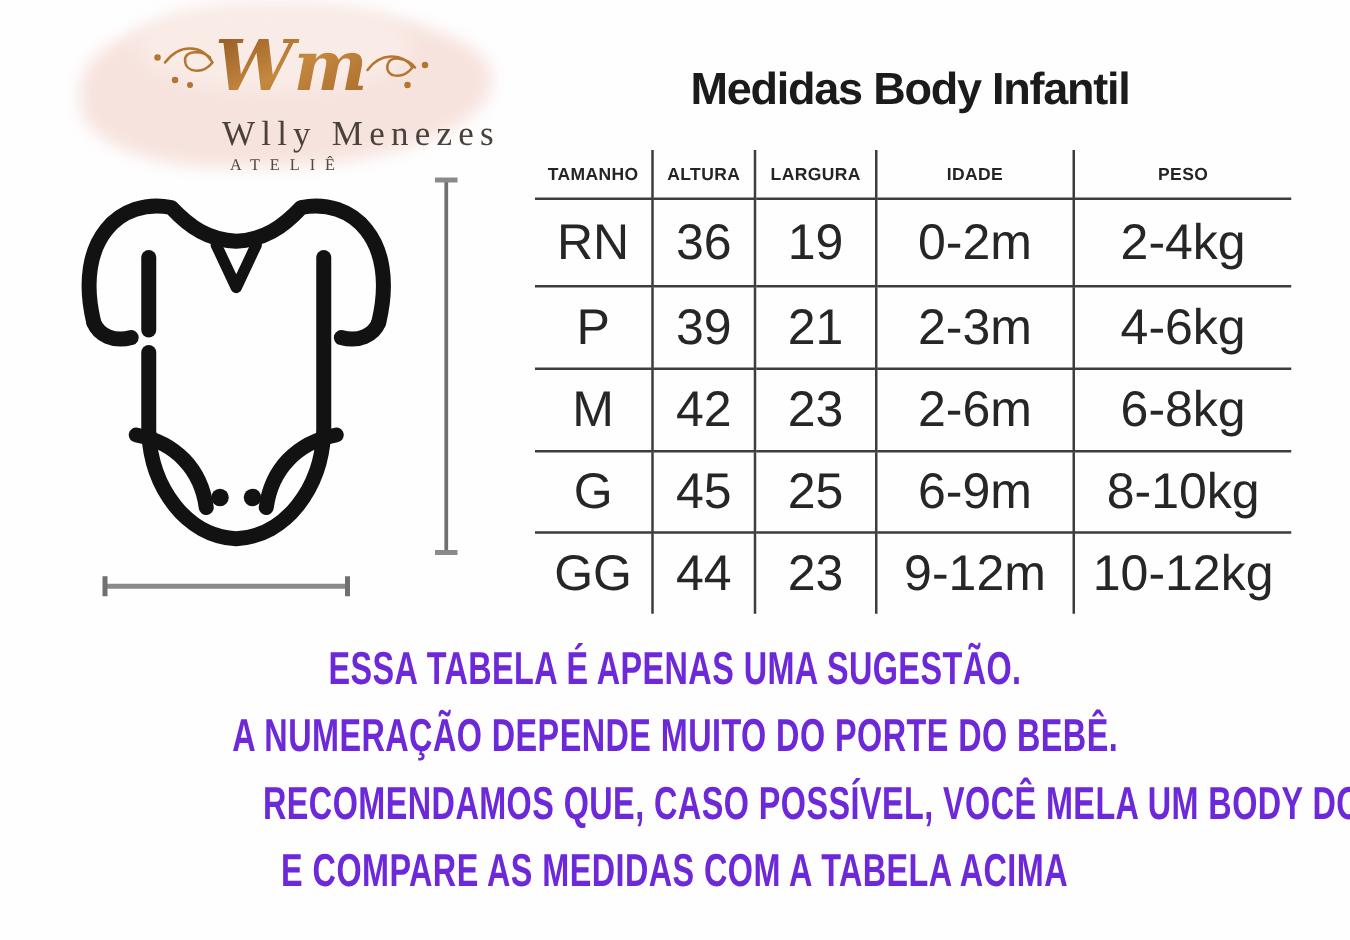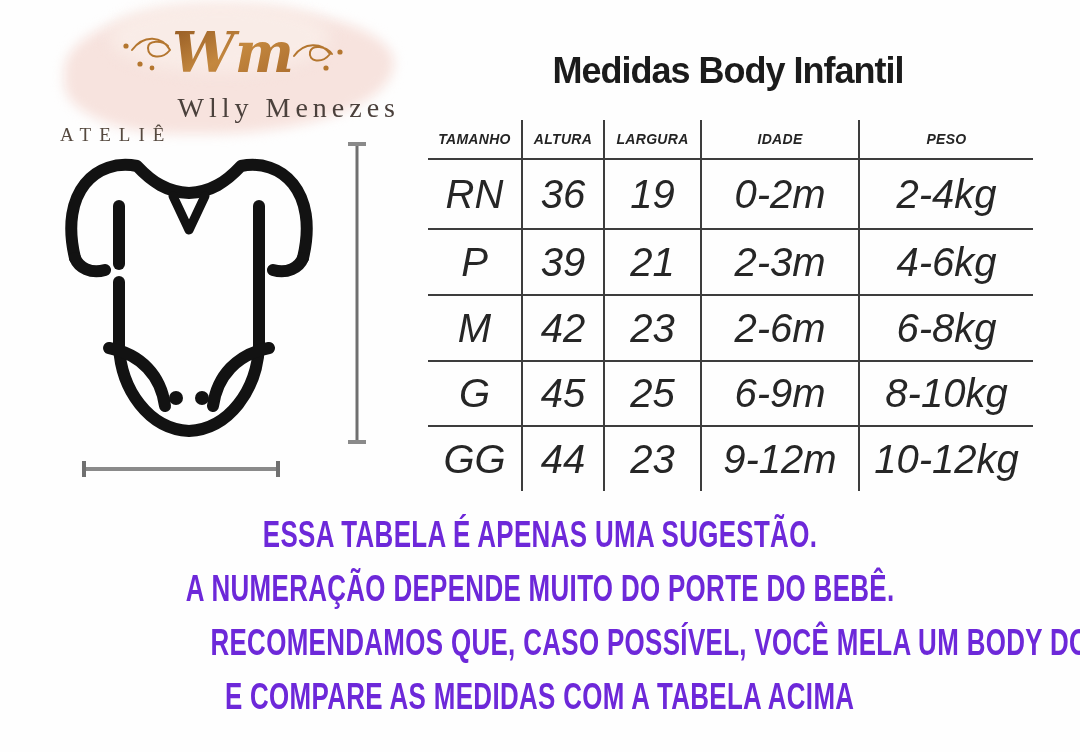--- a/index.html
+++ b/index.html
@@ -11,35 +11,35 @@
   
   .blob{position:absolute;left:64px;top:8px;width:330px;height:126px;
     background:#f7e3de;filter:blur(6px);
     border-radius:48% 52% 62% 38% / 55% 48% 62% 45%;}
   .blob2{position:absolute;left:110px;top:2px;width:220px;height:70px;
     background:#f9ece7;filter:blur(8px);border-radius:50%;}
   .monogram-wrap{position:absolute;left:118px;top:16px;width:230px;height:80px;}
   .logo-name{position:absolute;left:60px;top:92px;width:340px;text-align:right;
     font-family:"Liberation Serif","DejaVu Serif",serif;
     font-size:28px;letter-spacing:5px;color:#4b413c;}
-  .logo-sub{position:absolute;left:60px;top:124px;width:340px;
+  .logo-sub{position:absolute;left:60px;top:124px;width:340px;text-align:center;
     font-family:"Liberation Serif","DejaVu Serif",serif;
-    font-size:19px;letter-spacing:8px;color:#55493f;}
+    font-size:13px;letter-spacing:8px;color:#55493f;}
 
   
   .onesie{position:absolute;left:44px;top:136px;}
   .measure-v{position:absolute;left:344px;top:136px;}
   .measure-h{position:absolute;left:78px;top:458px;}
 
   
   .chart-title{position:absolute;left:425px;top:50px;width:606px;text-align:center;
     font-size:36px;font-weight:bold;letter-spacing:-1px;color:#1b1b1b;}
   .grid{position:absolute;left:428px;top:120px;display:grid;
     grid-template-columns:95px 82px 97px 158px 173px;
-    grid-template-rows:40px 70px 66px 66px 65px 64px;font-style:italic;}
+    grid-template-rows:40px 70px 66px 66px 65px 64px;}
   .cell{display:flex;align-items:center;justify-content:center;color:#262626;}
   .th{font-size:14px;font-weight:bold;letter-spacing:0.3px;color:#242424;}
   .td{font-size:40px;text-align:center;}
   .vsep{border-right:2px solid #3d3d3d;}
   .hsep{border-bottom:2px solid #3d3d3d;}
 
   
   .notes{position:absolute;left:0;top:508px;width:1080px;text-align:center;color:#6d28d9;}
   .note-line{height:54px;line-height:54px;white-space:nowrap;}
   .note-line span{display:inline-block;transform:scaleX(0.70);transform-origin:50% 50%;

